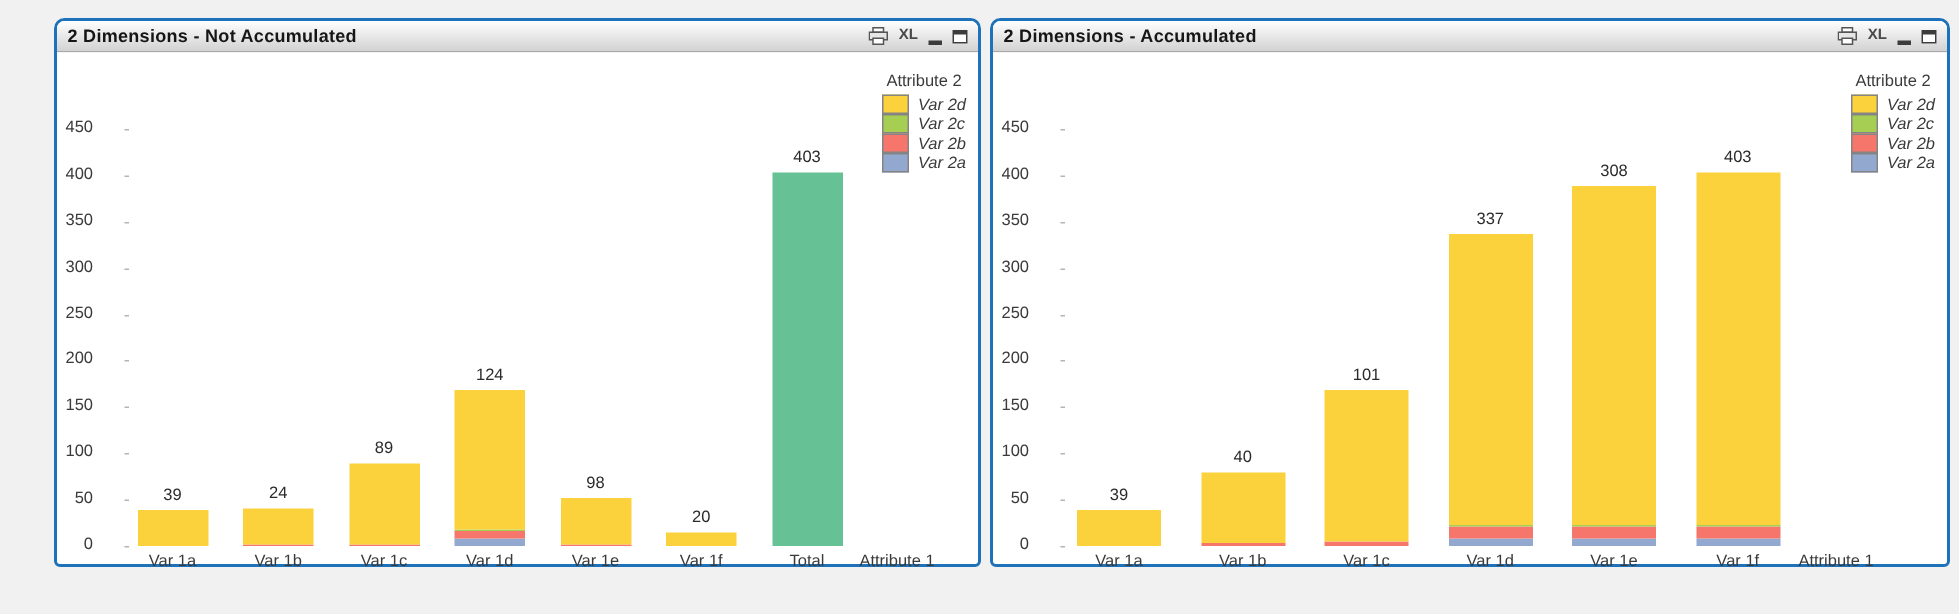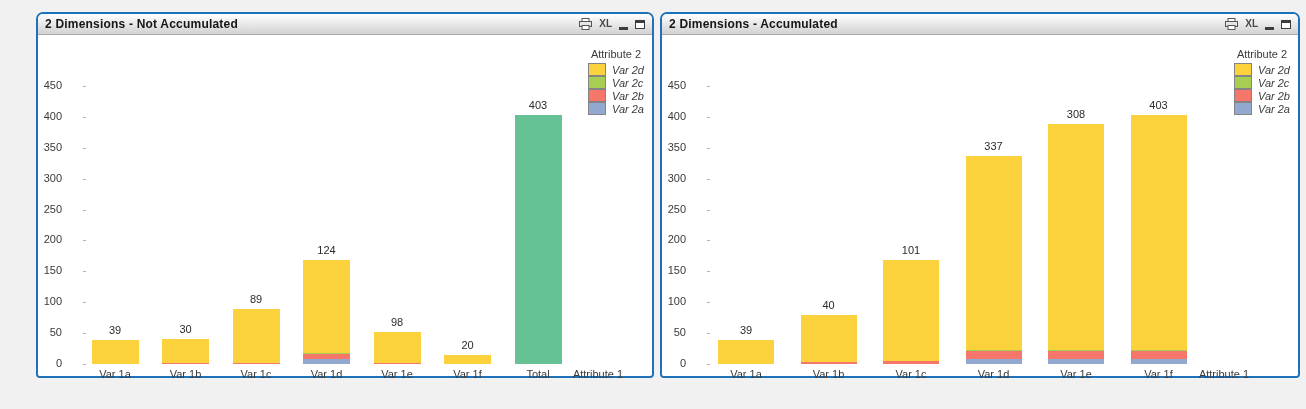--- a/index.html
+++ b/index.html
@@ -71,21 +71,21 @@
           <div class="y-tick-mark" style="left: 45px; top: 112.778px;"></div>
           <div class="y-tick-label" style="left: 0px; top: 74.8889px;">400</div>
           <div class="y-tick-mark" style="left: 45px; top: 81.8889px;"></div>
           <div class="y-tick-label" style="left: 0px; top: 44px;">450</div>
           <div class="y-tick-mark" style="left: 45px; top: 51px;"></div>
           <div class="bar-seg" style="left: 53.5px; top: 304.907px; width: 47px; height: 24.0933px; background: rgb(252, 210, 60);"></div>
           <div class="bar-value" style="left: 47px; top: 288.907px;">39</div>
           <div class="x-cat" style="left: 42px; top: 333px; width: 70px;">Var 1a</div>
           <div class="bar-seg" style="left: 124px; top: 327.764px; width: 47px; height: 1.23556px; background: rgb(247, 118, 107);"></div>
           <div class="bar-seg" style="left: 124px; top: 303.671px; width: 47px; height: 24.0933px; background: rgb(252, 210, 60);"></div>
-          <div class="bar-value" style="left: 117.5px; top: 287.671px;">30</div>
+          <div class="bar-value" style="left: 117.5px; top: 287.671px;">24</div>
           <div class="x-cat" style="left: 112.5px; top: 333px; width: 70px;">Var 1b</div>
           <div class="bar-seg" style="left: 194.5px; top: 327.764px; width: 47px; height: 1.23556px; background: rgb(247, 118, 107);"></div>
           <div class="bar-seg" style="left: 194.5px; top: 274.018px; width: 47px; height: 53.7467px; background: rgb(252, 210, 60);"></div>
           <div class="bar-value" style="left: 188px; top: 258.018px;">89</div>
           <div class="x-cat" style="left: 183px; top: 333px; width: 70px;">Var 1c</div>
           <div class="bar-seg" style="left: 265px; top: 324.058px; width: 47px; height: 4.94222px; background: rgb(146, 168, 206);"></div>
           <div class="bar-seg" style="left: 265px; top: 319.116px; width: 47px; height: 4.94222px; background: rgb(247, 118, 107);"></div>
           <div class="bar-seg" style="left: 265px; top: 317.88px; width: 47px; height: 1.23556px; background: rgb(166, 206, 83);"></div>
           <div class="bar-seg" style="left: 265px; top: 225.213px; width: 47px; height: 92.6667px; background: rgb(252, 210, 60);"></div>
           <div class="bar-value" style="left: 258.5px; top: 209.213px;">124</div>

